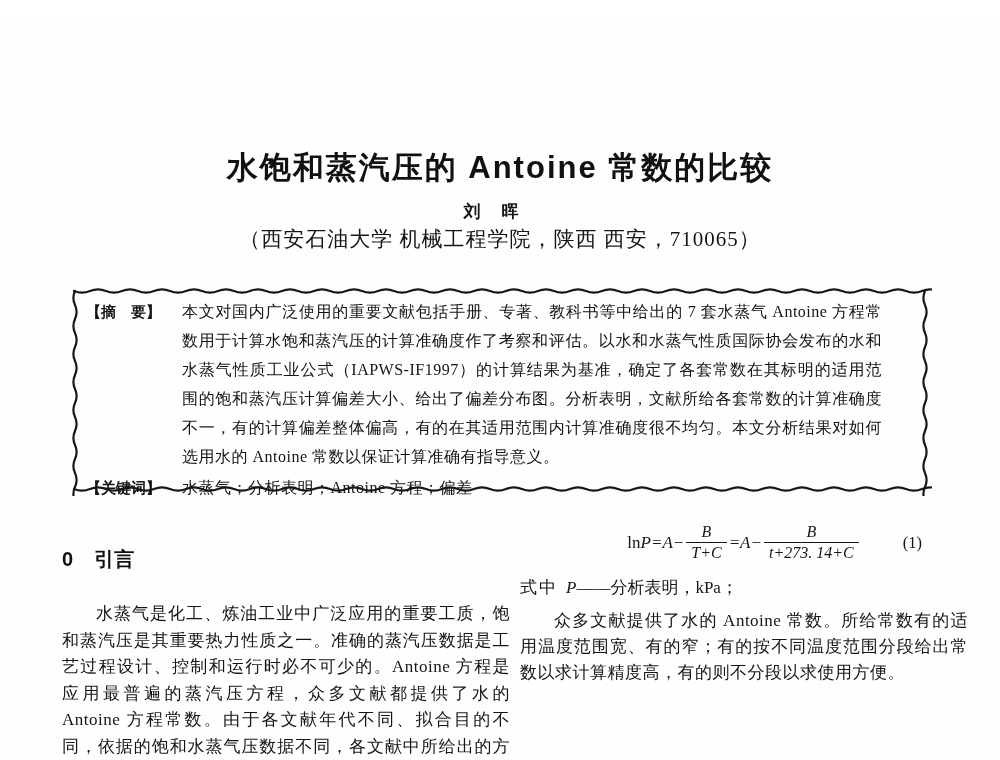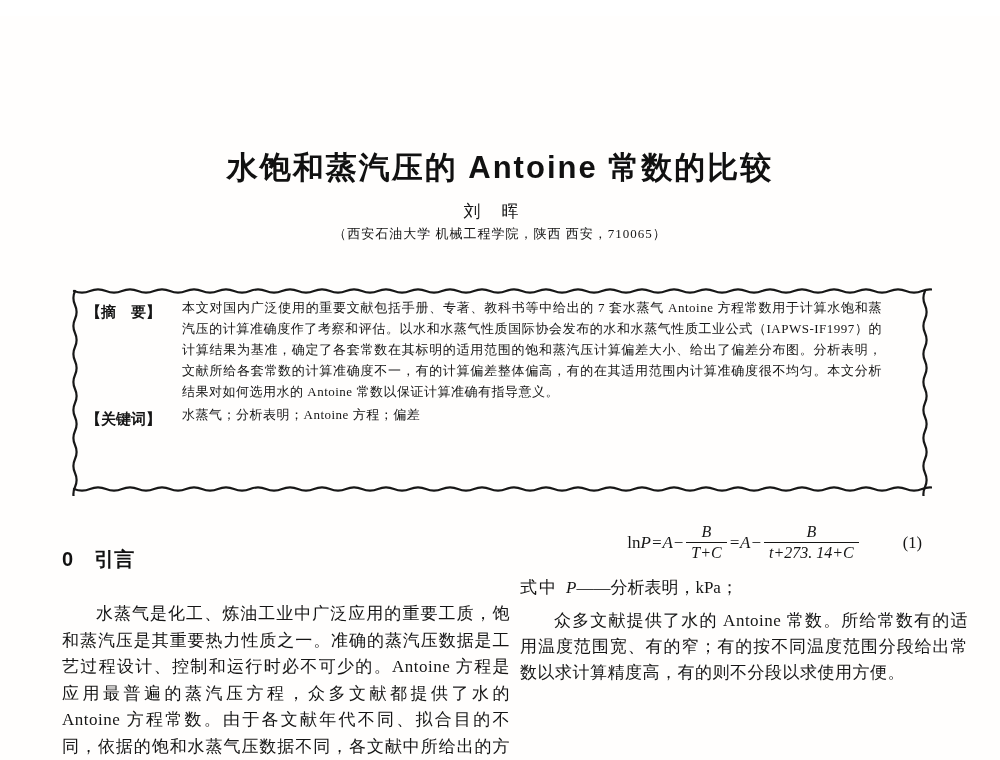--- a/index.html
+++ b/index.html
@@ -9,39 +9,39 @@
     background:#fffefd; color:#151515; overflow:hidden;
     font-family:"Liberation Serif","DejaVu Serif",serif;
   }
   .title {
     position:absolute; top:131px; left:0; right:0; text-align:center;
     font-family:"Liberation Sans","DejaVu Sans",sans-serif;
     font-weight:bold; font-size:31px; letter-spacing:2px; color:#111;
   }
   .author {
     position:absolute; top:184px; left:0; right:16px; text-align:center;
-    font-size:17px; font-weight:400; letter-spacing:2px;
+    font-size:17px; font-weight:700; letter-spacing:2px;
   }
   .affiliation {
     position:absolute; top:209px; left:0; right:0; text-align:center;
-    font-size:13px; letter-spacing:1px;
+    font-size:21px; letter-spacing:1px;
   }
   .abstract-box {
     position:absolute; left:68px; top:268px; width:864px; height:212px;
   }
   .abstract-box svg { position:absolute; left:0; top:0; }
   .abs-content { position:absolute; left:18px; top:13px; right:16px; }
   .abs-row { display:flex; align-items:flex-start; }
   .abs-label {
     flex:0 0 96px;
     font-family:"Liberation Sans","DejaVu Sans",sans-serif;
     font-weight:bold; font-size:15px; line-height:29px; white-space:nowrap;
   }
   .abs-text {
-    flex:1; max-width:700px; font-size:13px; line-height:21px;
+    flex:1; max-width:700px; font-size:16px; line-height:29px;
     text-align:justify; letter-spacing:0.5px;
   }
   .kw-row { margin-top:2px; }
   .col-left  { position:absolute; left:62px;  top:530px; width:448px; }
   .col-right { position:absolute; left:520px; top:505px; width:448px; }
   .section-heading {
     display:flex; gap:21px; align-items:baseline;
     font-family:"Liberation Sans","DejaVu Sans",sans-serif;
     font-weight:bold; font-size:20px; color:#111;
   }

